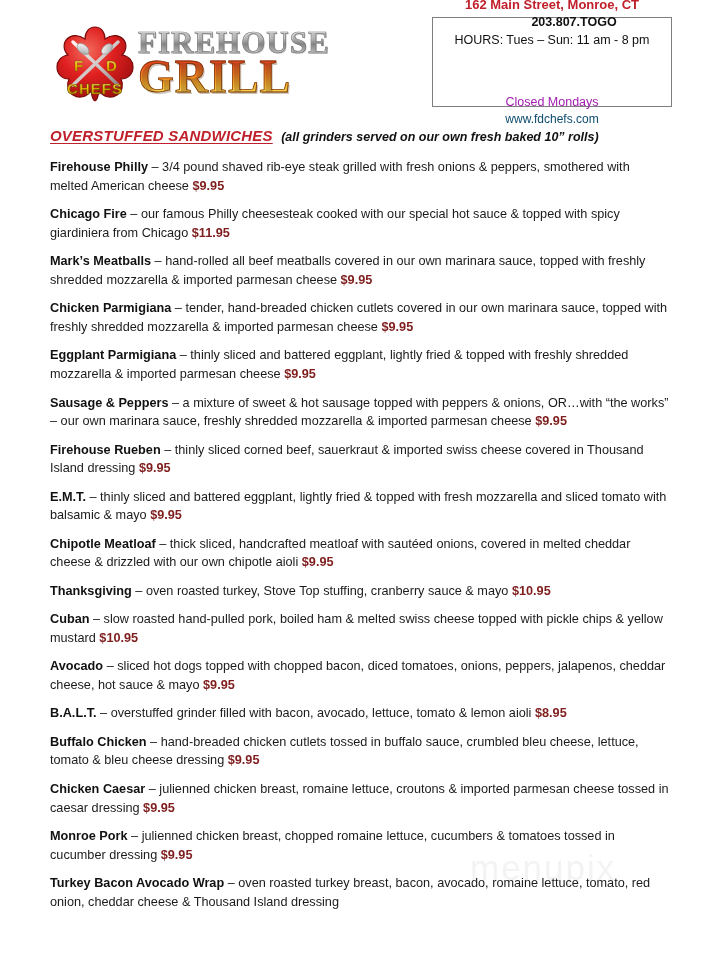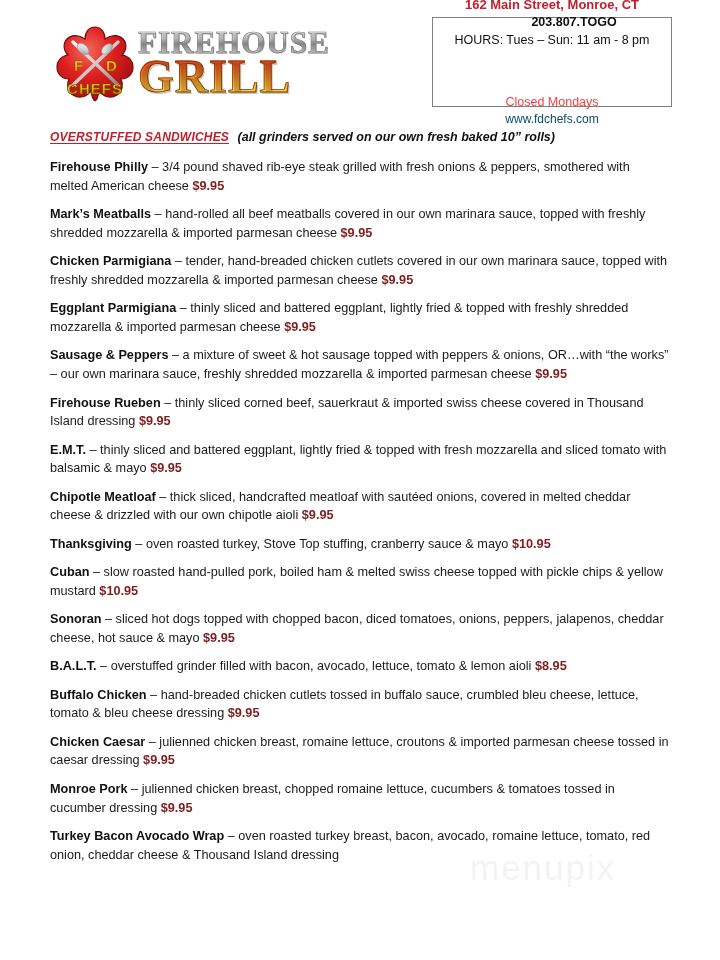--- a/index.html
+++ b/index.html
@@ -99,21 +99,21 @@
     font-weight: bold;
     font-size: 13px;
   }
   .info-phone {
     color: #111;
     font-weight: bold;
     font-size: 12.5px;
     margin-left: 44px;
   }
   .info-hours { color: #111; }
-  .info-closed { color: #ef4444; margin-top: 44px; }
+  .info-closed { color: #a21caf; margin-top: 44px; }
   .info-web {
     color: #0c4a6e;
     font-size: 12px;
   }
 
   
   .menu {
     position: absolute;
     left: 50px;
     top: 126px;
@@ -121,21 +121,21 @@
   }
 
   .section-head {
     margin-bottom: 13px;
     line-height: 1.2;
   }
   .section-title {
     color: #c0202b;
     font-weight: bold;
     font-style: italic;
-    font-size: 12px;
+    font-size: 15px;
     text-decoration: underline;
     text-underline-offset: 2px;
     letter-spacing: 0.2px;
   }
   .section-note {
     color: #111;
     font-weight: bold;
     font-style: italic;
     font-size: 12.5px;
     margin-left: 4px;
@@ -240,30 +240,31 @@
 
 <div class="menu">
 
   <div class="section-head">
     <span class="section-title">OVERSTUFFED SANDWICHES</span>
     <span class="section-note">(all grinders served on our own fresh baked 10” rolls)</span>
   </div>
 
   <div id="item-list">
       <div class="item"><span class="item-name">Firehouse Philly</span><span class="item-desc"> – 3/4 pound shaved rib-eye steak grilled with fresh onions &amp; peppers, smothered with melted American cheese </span><span class="item-price">$9.95</span></div>
+      <div class="item"><span class="item-name">Chicago Fire</span><span class="item-desc"> – our famous Philly cheesesteak cooked with our special hot sauce &amp; topped with spicy giardiniera from Chicago </span><span class="item-price">$11.95</span></div>
       <div class="item"><span class="item-name">Mark’s Meatballs</span><span class="item-desc"> – hand-rolled all beef meatballs covered in our own marinara sauce, topped with freshly shredded mozzarella &amp; imported parmesan cheese </span><span class="item-price">$9.95</span></div>
       <div class="item"><span class="item-name">Chicken Parmigiana</span><span class="item-desc"> – tender, hand-breaded chicken cutlets covered in our own marinara sauce, topped with freshly shredded mozzarella &amp; imported parmesan cheese </span><span class="item-price">$9.95</span></div>
       <div class="item"><span class="item-name">Eggplant Parmigiana</span><span class="item-desc"> – thinly sliced and battered eggplant, lightly fried &amp; topped with freshly shredded mozzarella &amp; imported parmesan cheese </span><span class="item-price">$9.95</span></div>
       <div class="item"><span class="item-name">Sausage &amp; Peppers</span><span class="item-desc"> – a mixture of sweet &amp; hot sausage topped with peppers &amp; onions, OR…with “the works” – our own marinara sauce, freshly shredded mozzarella &amp; imported parmesan cheese </span><span class="item-price">$9.95</span></div>
       <div class="item"><span class="item-name">Firehouse Rueben</span><span class="item-desc"> – thinly sliced corned beef, sauerkraut &amp; imported swiss cheese covered in Thousand Island dressing </span><span class="item-price">$9.95</span></div>
       <div class="item"><span class="item-name">E.M.T.</span><span class="item-desc"> – thinly sliced and battered eggplant, lightly fried &amp; topped with fresh mozzarella and sliced tomato with balsamic &amp; mayo </span><span class="item-price">$9.95</span></div>
       <div class="item"><span class="item-name">Chipotle Meatloaf</span><span class="item-desc"> – thick sliced, handcrafted meatloaf with sautéed onions, covered in melted cheddar cheese &amp; drizzled with our own chipotle aioli </span><span class="item-price">$9.95</span></div>
       <div class="item"><span class="item-name">Thanksgiving</span><span class="item-desc"> – oven roasted turkey, Stove Top stuffing, cranberry sauce &amp; mayo </span><span class="item-price">$10.95</span></div>
       <div class="item"><span class="item-name">Cuban</span><span class="item-desc"> – slow roasted hand-pulled pork, boiled ham &amp; melted swiss cheese topped with pickle chips &amp; yellow mustard </span><span class="item-price">$10.95</span></div>
-      <div class="item"><span class="item-name">Sonoran</span><span class="item-desc"> – sliced hot dogs topped with chopped bacon, diced tomatoes, onions, peppers, jalapenos, cheddar cheese, hot sauce &amp; mayo </span><span class="item-price">$9.95</span></div>
+      <div class="item"><span class="item-name">Avocado</span><span class="item-desc"> – sliced hot dogs topped with chopped bacon, diced tomatoes, onions, peppers, jalapenos, cheddar cheese, hot sauce &amp; mayo </span><span class="item-price">$9.95</span></div>
       <div class="item"><span class="item-name">B.A.L.T.</span><span class="item-desc"> – overstuffed grinder filled with bacon, avocado, lettuce, tomato &amp; lemon aioli </span><span class="item-price">$8.95</span></div>
       <div class="item"><span class="item-name">Buffalo Chicken</span><span class="item-desc"> – hand-breaded chicken cutlets tossed in buffalo sauce, crumbled bleu cheese, lettuce, tomato &amp; bleu cheese dressing </span><span class="item-price">$9.95</span></div>
       <div class="item"><span class="item-name">Chicken Caesar</span><span class="item-desc"> – julienned chicken breast, romaine lettuce, croutons &amp; imported parmesan cheese tossed in caesar dressing </span><span class="item-price">$9.95</span></div>
       <div class="item"><span class="item-name">Monroe Pork</span><span class="item-desc"> – julienned chicken breast, chopped romaine lettuce, cucumbers &amp; tomatoes tossed in cucumber dressing </span><span class="item-price">$9.95</span></div>
       <div class="item"><span class="item-name">Turkey Bacon Avocado Wrap</span><span class="item-desc"> – oven roasted turkey breast, bacon, avocado, romaine lettuce, tomato, red onion, cheddar cheese &amp; Thousand Island dressing </span></div>
     </div>
 </div>
 
 <div class="watermark">menupix</div>
 

